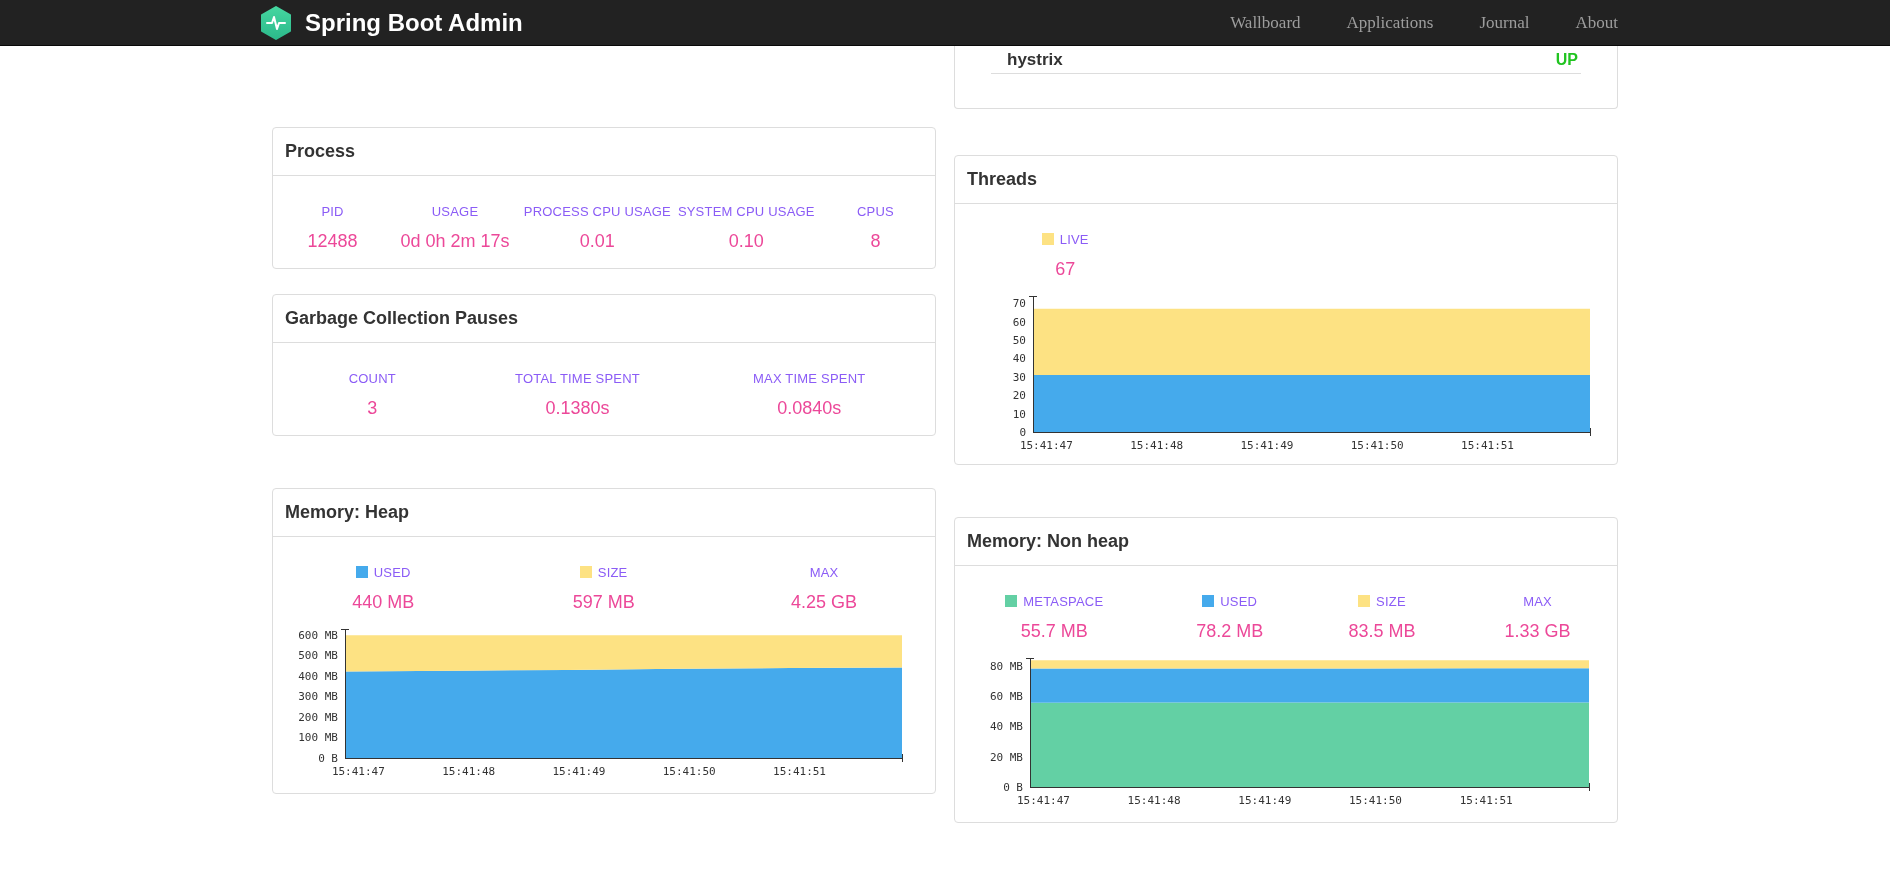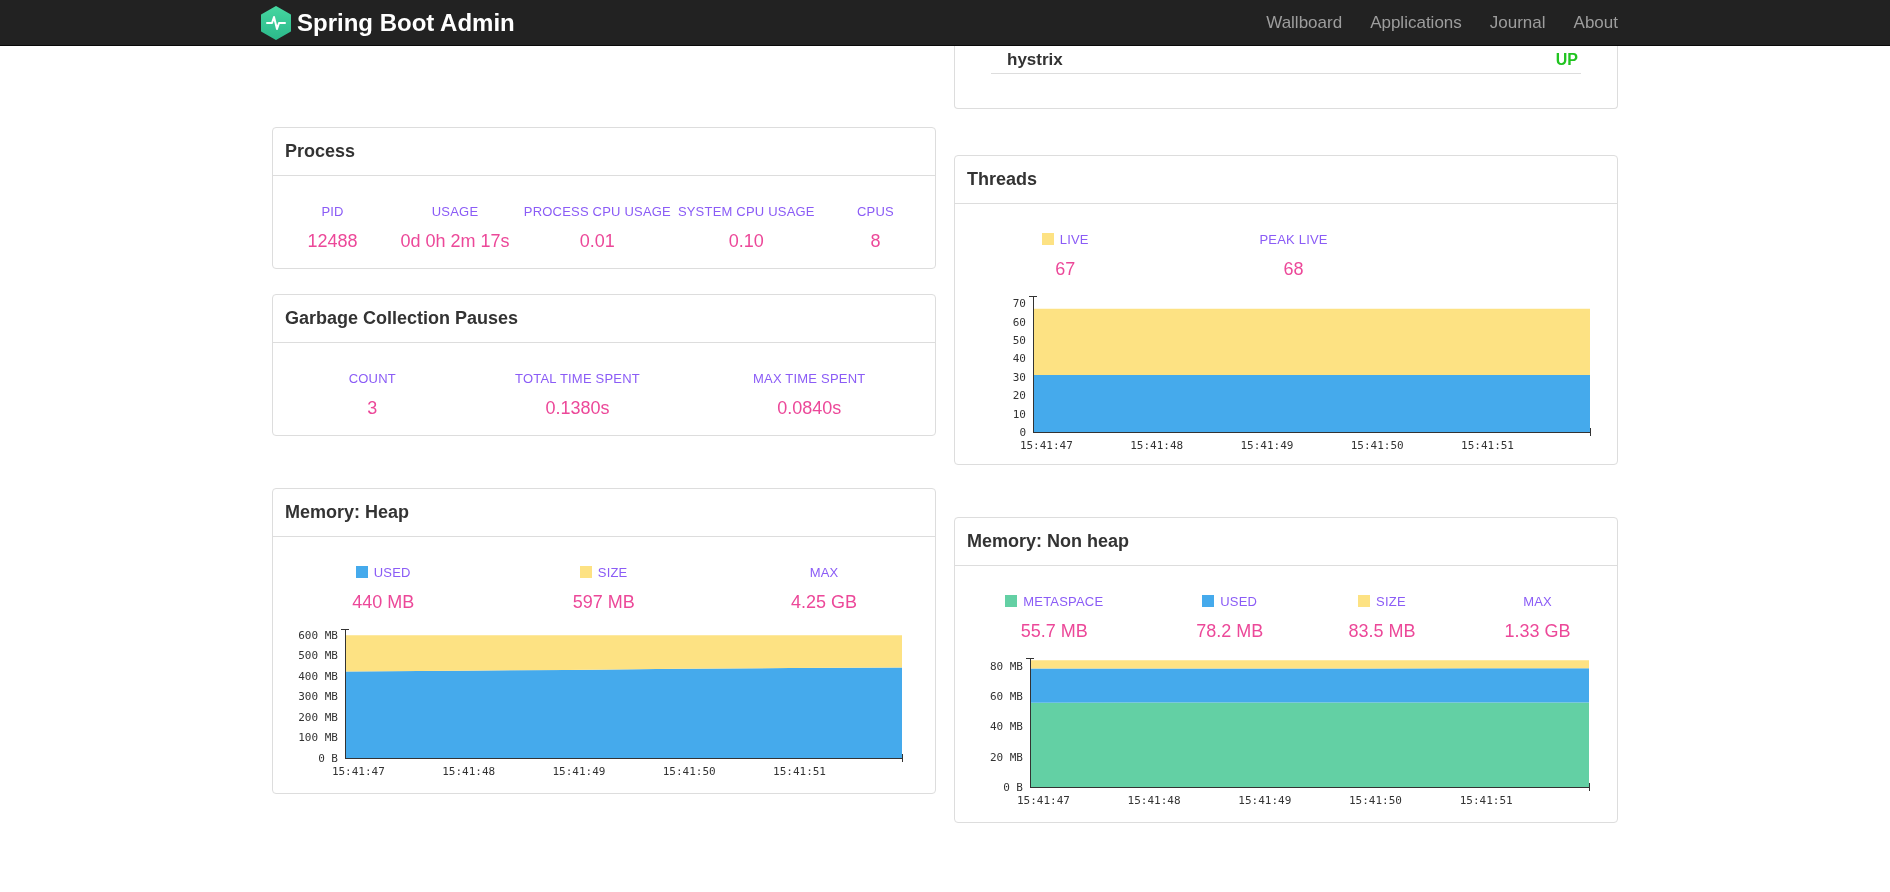--- a/index.html
+++ b/index.html
@@ -21,30 +21,30 @@
   }
   .nav-inner {
     height: 100%;
     display: flex;
     align-items: center;
     justify-content: space-between;
   }
   .brand {
     display: flex;
     align-items: center;
-    gap: 4px;
+    gap: 12px;
     color: #ffffff;
     font-size: 24px;
     font-weight: 700;
     text-decoration: none;
     cursor: pointer;
     margin-left: -13px;
   }
   .brand svg { display: block; }
-  .nav-items { display: flex; gap: 28px; }
+  .nav-items { display: flex; gap: 46px; font-family: Liberation Serif, serif; }
   .nav-items a {
     color: #9d9d9d;
     font-size: 17px;
     text-decoration: none;
     cursor: pointer;
   }
 
   
   .main { display: flex; gap: 18px; align-items: flex-start; }
   .col { width: 680px; display: flex; flex-direction: column; }
@@ -259,24 +259,20 @@
 
     <section class="card card-threads">
       <div class="card-header">Threads</div>
       <div class="stats">
         <div class="stat" style="flex:0 0 33.3%">
           <div class="stat-label">
             <span class="legend-sq" style="background: rgb(253, 226, 131);"></span><span>LIVE</span>
           </div>
           <div class="stat-value">67</div>
         </div>
-        <div class="stat" style="flex:0 0 35.7%">
-          <div class="stat-label">PEAK LIVE</div>
-          <div class="stat-value">68</div>
-        </div>
       </div>
       <div class="chart">
           <svg width="661" height="172">
             <polygon points="78,85.02702702702703 189.4,85.02702702702703 300.8,85.02702702702703 412.2,85.02702702702703 523.6,85.02702702702703 635,85.02702702702703 635,142 523.6,142 412.2,142 300.8,142 189.4,142 78,142" fill="#45aaec"></polygon>
             <polygon points="78,18.86486486486487 189.4,18.86486486486487 300.8,18.86486486486487 412.2,18.86486486486487 523.6,18.86486486486487 635,18.86486486486487 635,85.02702702702703 523.6,85.02702702702703 412.2,85.02702702702703 300.8,85.02702702702703 189.4,85.02702702702703 78,85.02702702702703" fill="#fde283"></polygon>
             <path d="M74 6H82M78 6V142H635M635 146V138" stroke="#333" fill="none" shape-rendering="crispEdges"></path>
             <text x="71" y="146" text-anchor="end">0</text>
             <text x="71" y="127.62162162162161" text-anchor="end">10</text>
             <text x="71" y="109.24324324324324" text-anchor="end">20</text>
             <text x="71" y="90.86486486486487" text-anchor="end">30</text>

